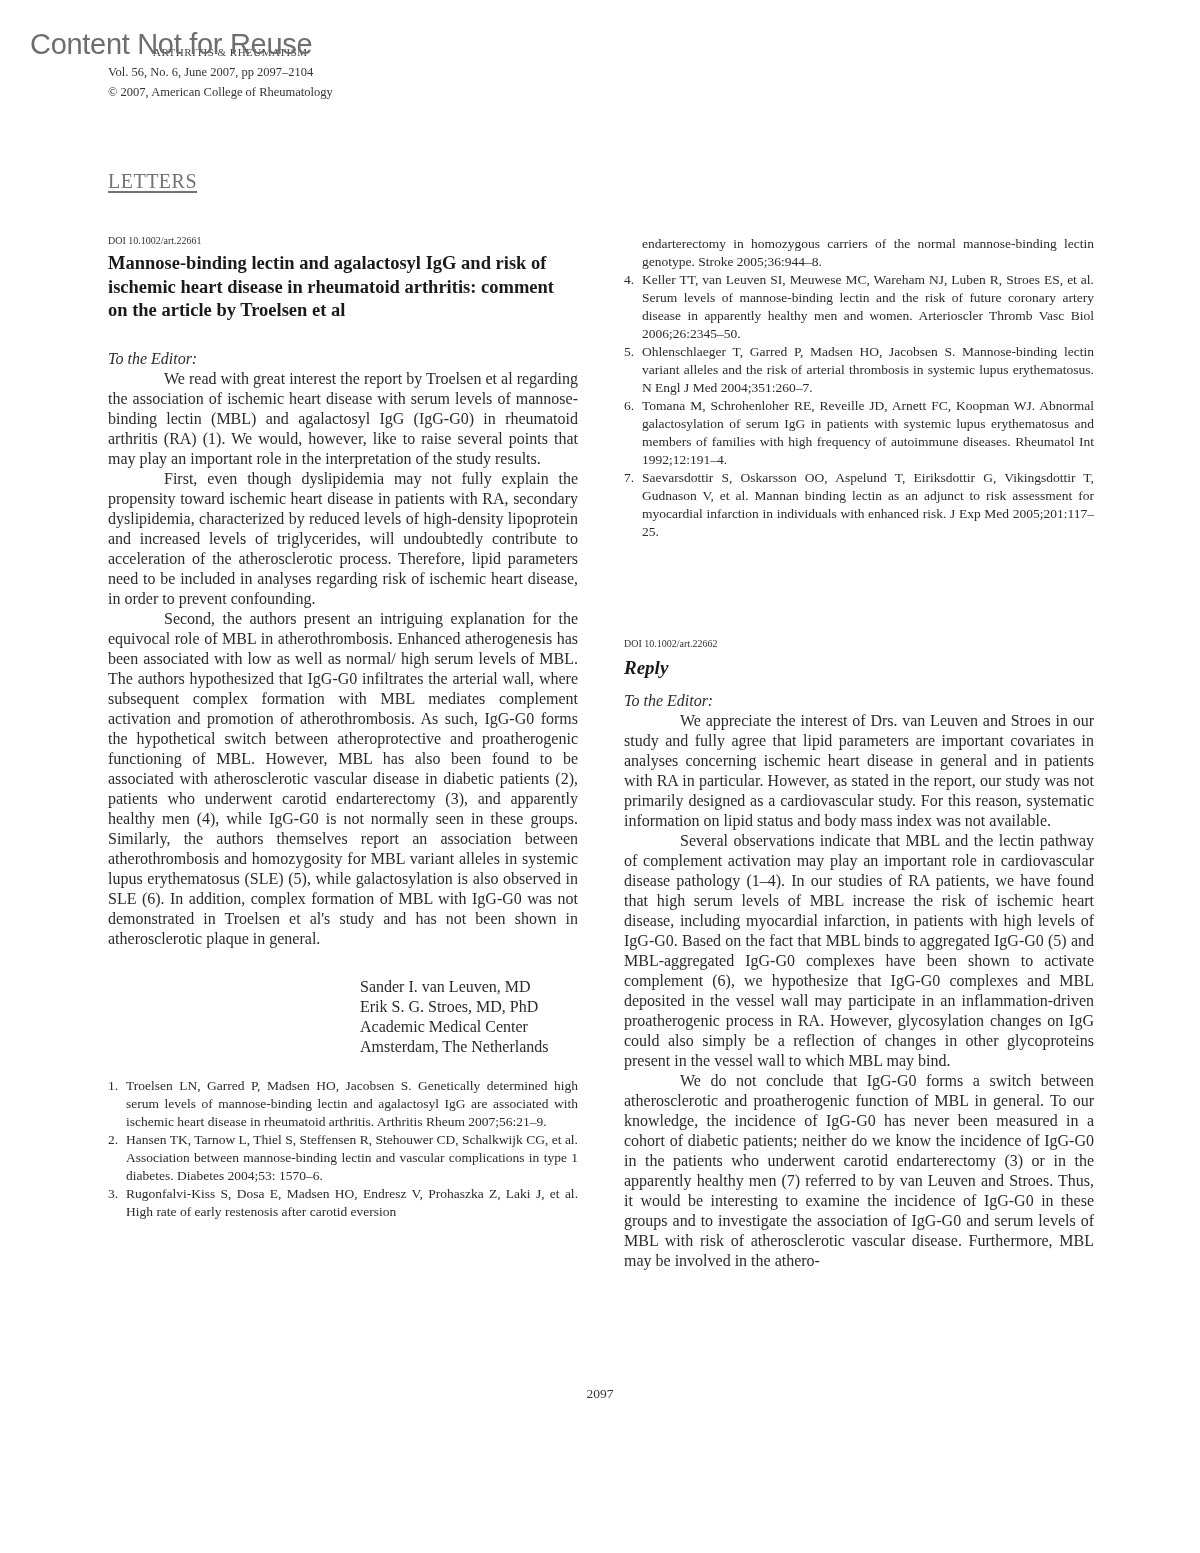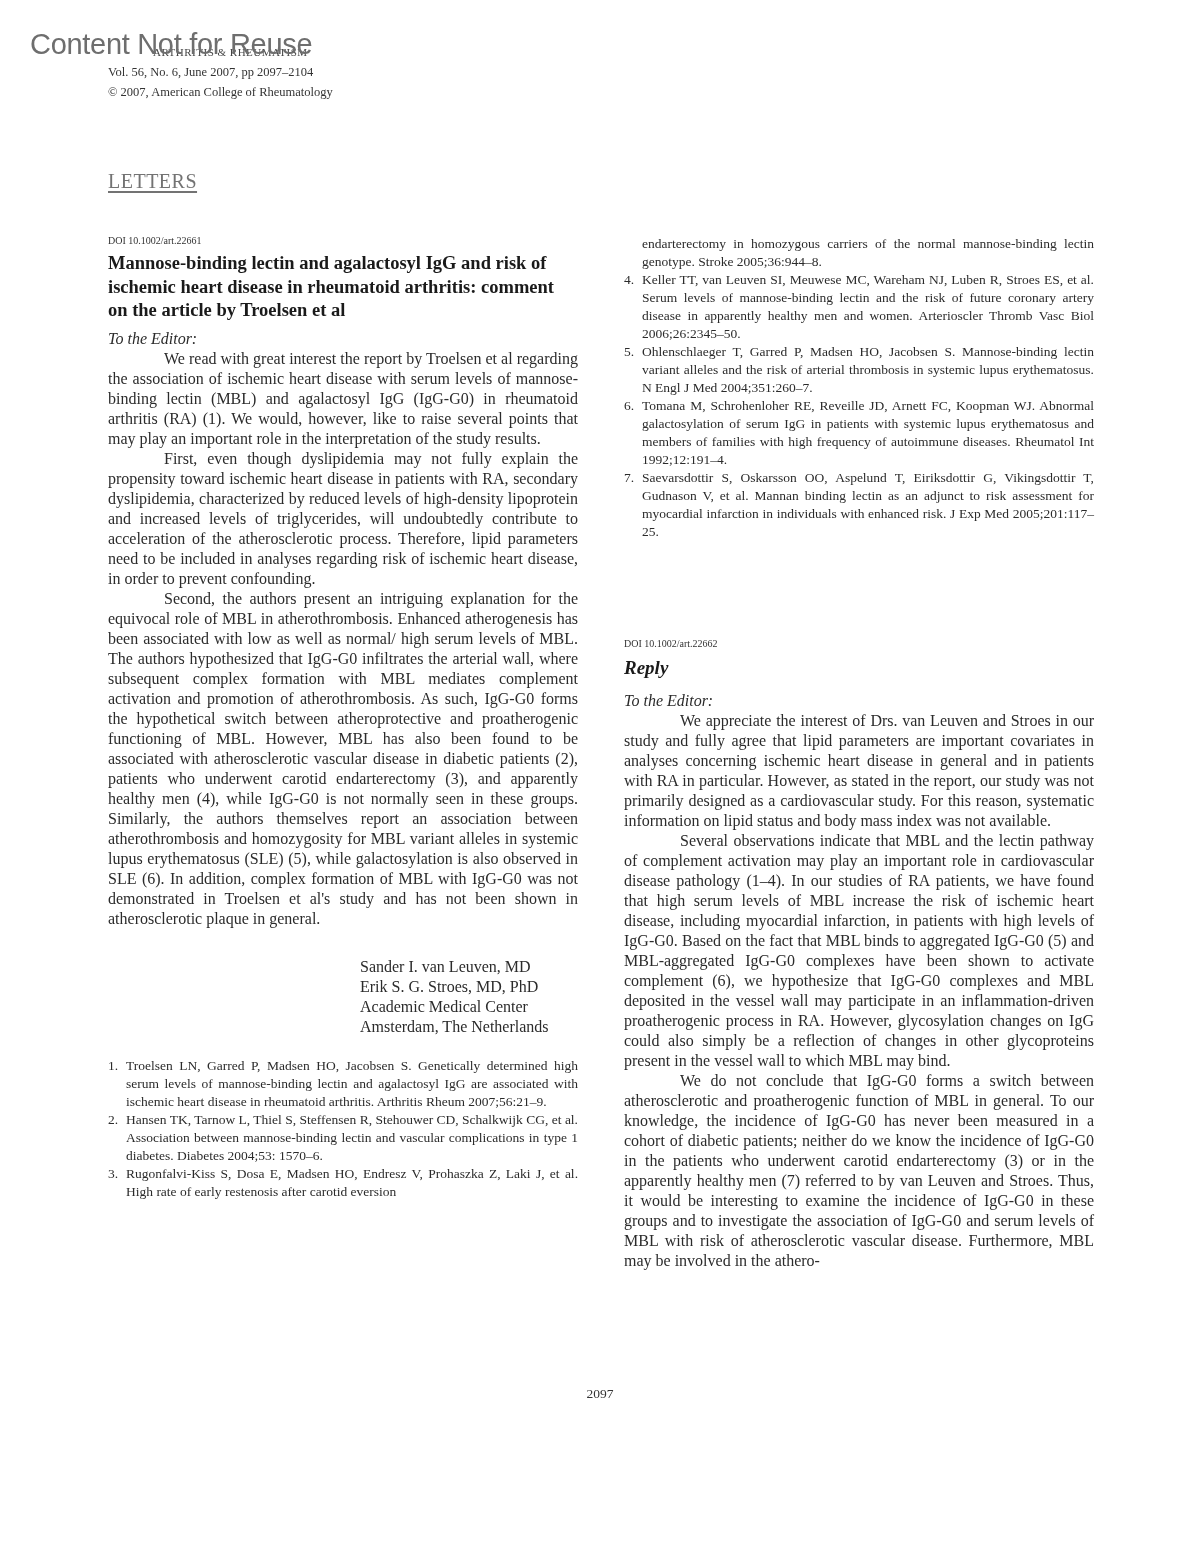--- a/index.html
+++ b/index.html
@@ -12,21 +12,21 @@
   .journal-name { font-size: 11px; letter-spacing: 0.5px; color: #444; font-variant: small-caps; margin-left: 45px; }
 
   .section-title { position: absolute; left: 108px; top: 170px; font-size: 20px; text-decoration: underline;
                    text-underline-offset: 3px; color: #737373; letter-spacing: 0.5px; }
 
   .col { position: absolute; top: 235px; width: 470px; }
   .col-left { left: 108px; }
   .col-right { left: 624px; }
 
   .doi { font-size: 10px; color: #333; margin-bottom: 6px; }
-  .article-title { font-weight: bold; font-size: 18.5px; line-height: 23.5px; color: #1a1a1a; margin: 0 0 6px 0; }
+  .article-title { font-weight: bold; font-size: 18.5px; line-height: 23.5px; color: #1a1a1a; margin: 0 0 26px 0; }
   .reply-title { font-weight: bold; font-size: 19px; color: #1a1a1a; margin: 8px 0 12px 0; font-style: italic; }
   .salutation { font-style: italic; font-size: 16px; line-height: 20px; }
   .body-para { font-size: 16px; line-height: 20px; text-align: justify; text-indent: 56px; margin: 0; hyphens: manual; }
 
   .signature { margin: 28px 0 0 252px; font-size: 16px; line-height: 20px; }
   .signature .inst { }
 
   .refs { list-style: none; margin: 20px 0 0 0; padding: 0; font-size: 13.5px; line-height: 18px; }
   .refs li { position: relative; padding-left: 18px; text-align: justify; margin-bottom: 0; }
   .refs li .num { position: absolute; left: 0; top: 0; }

